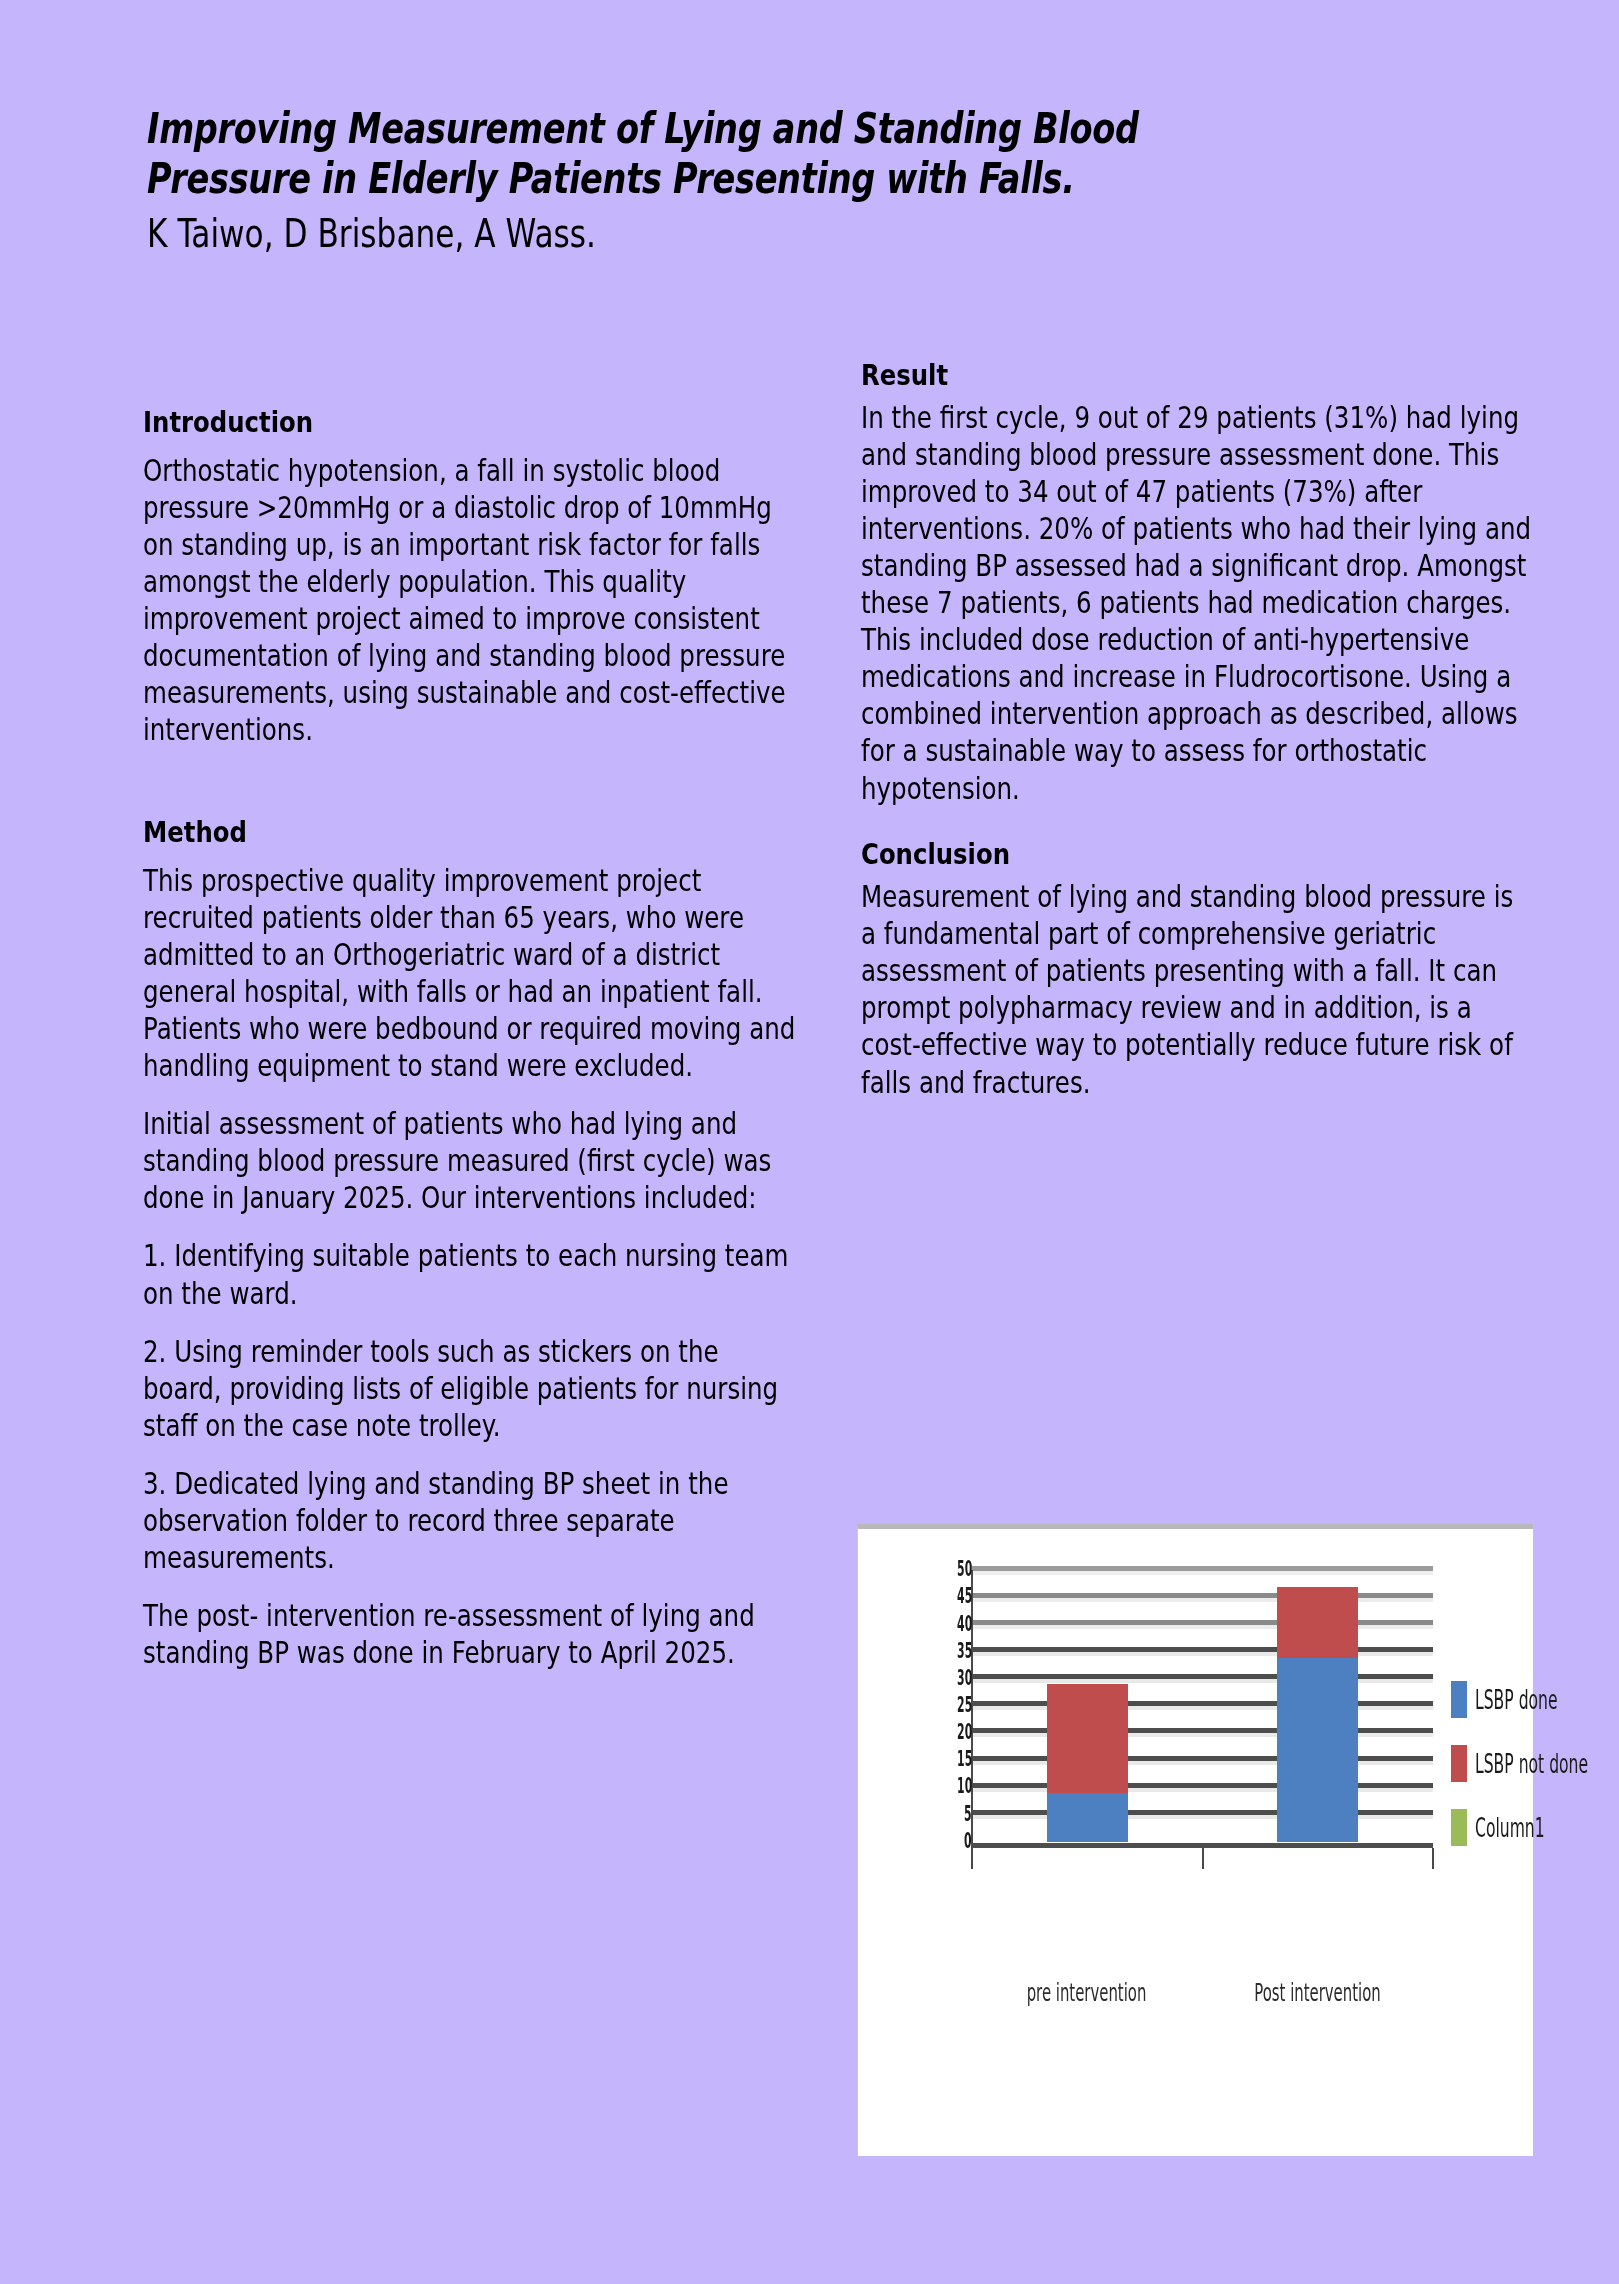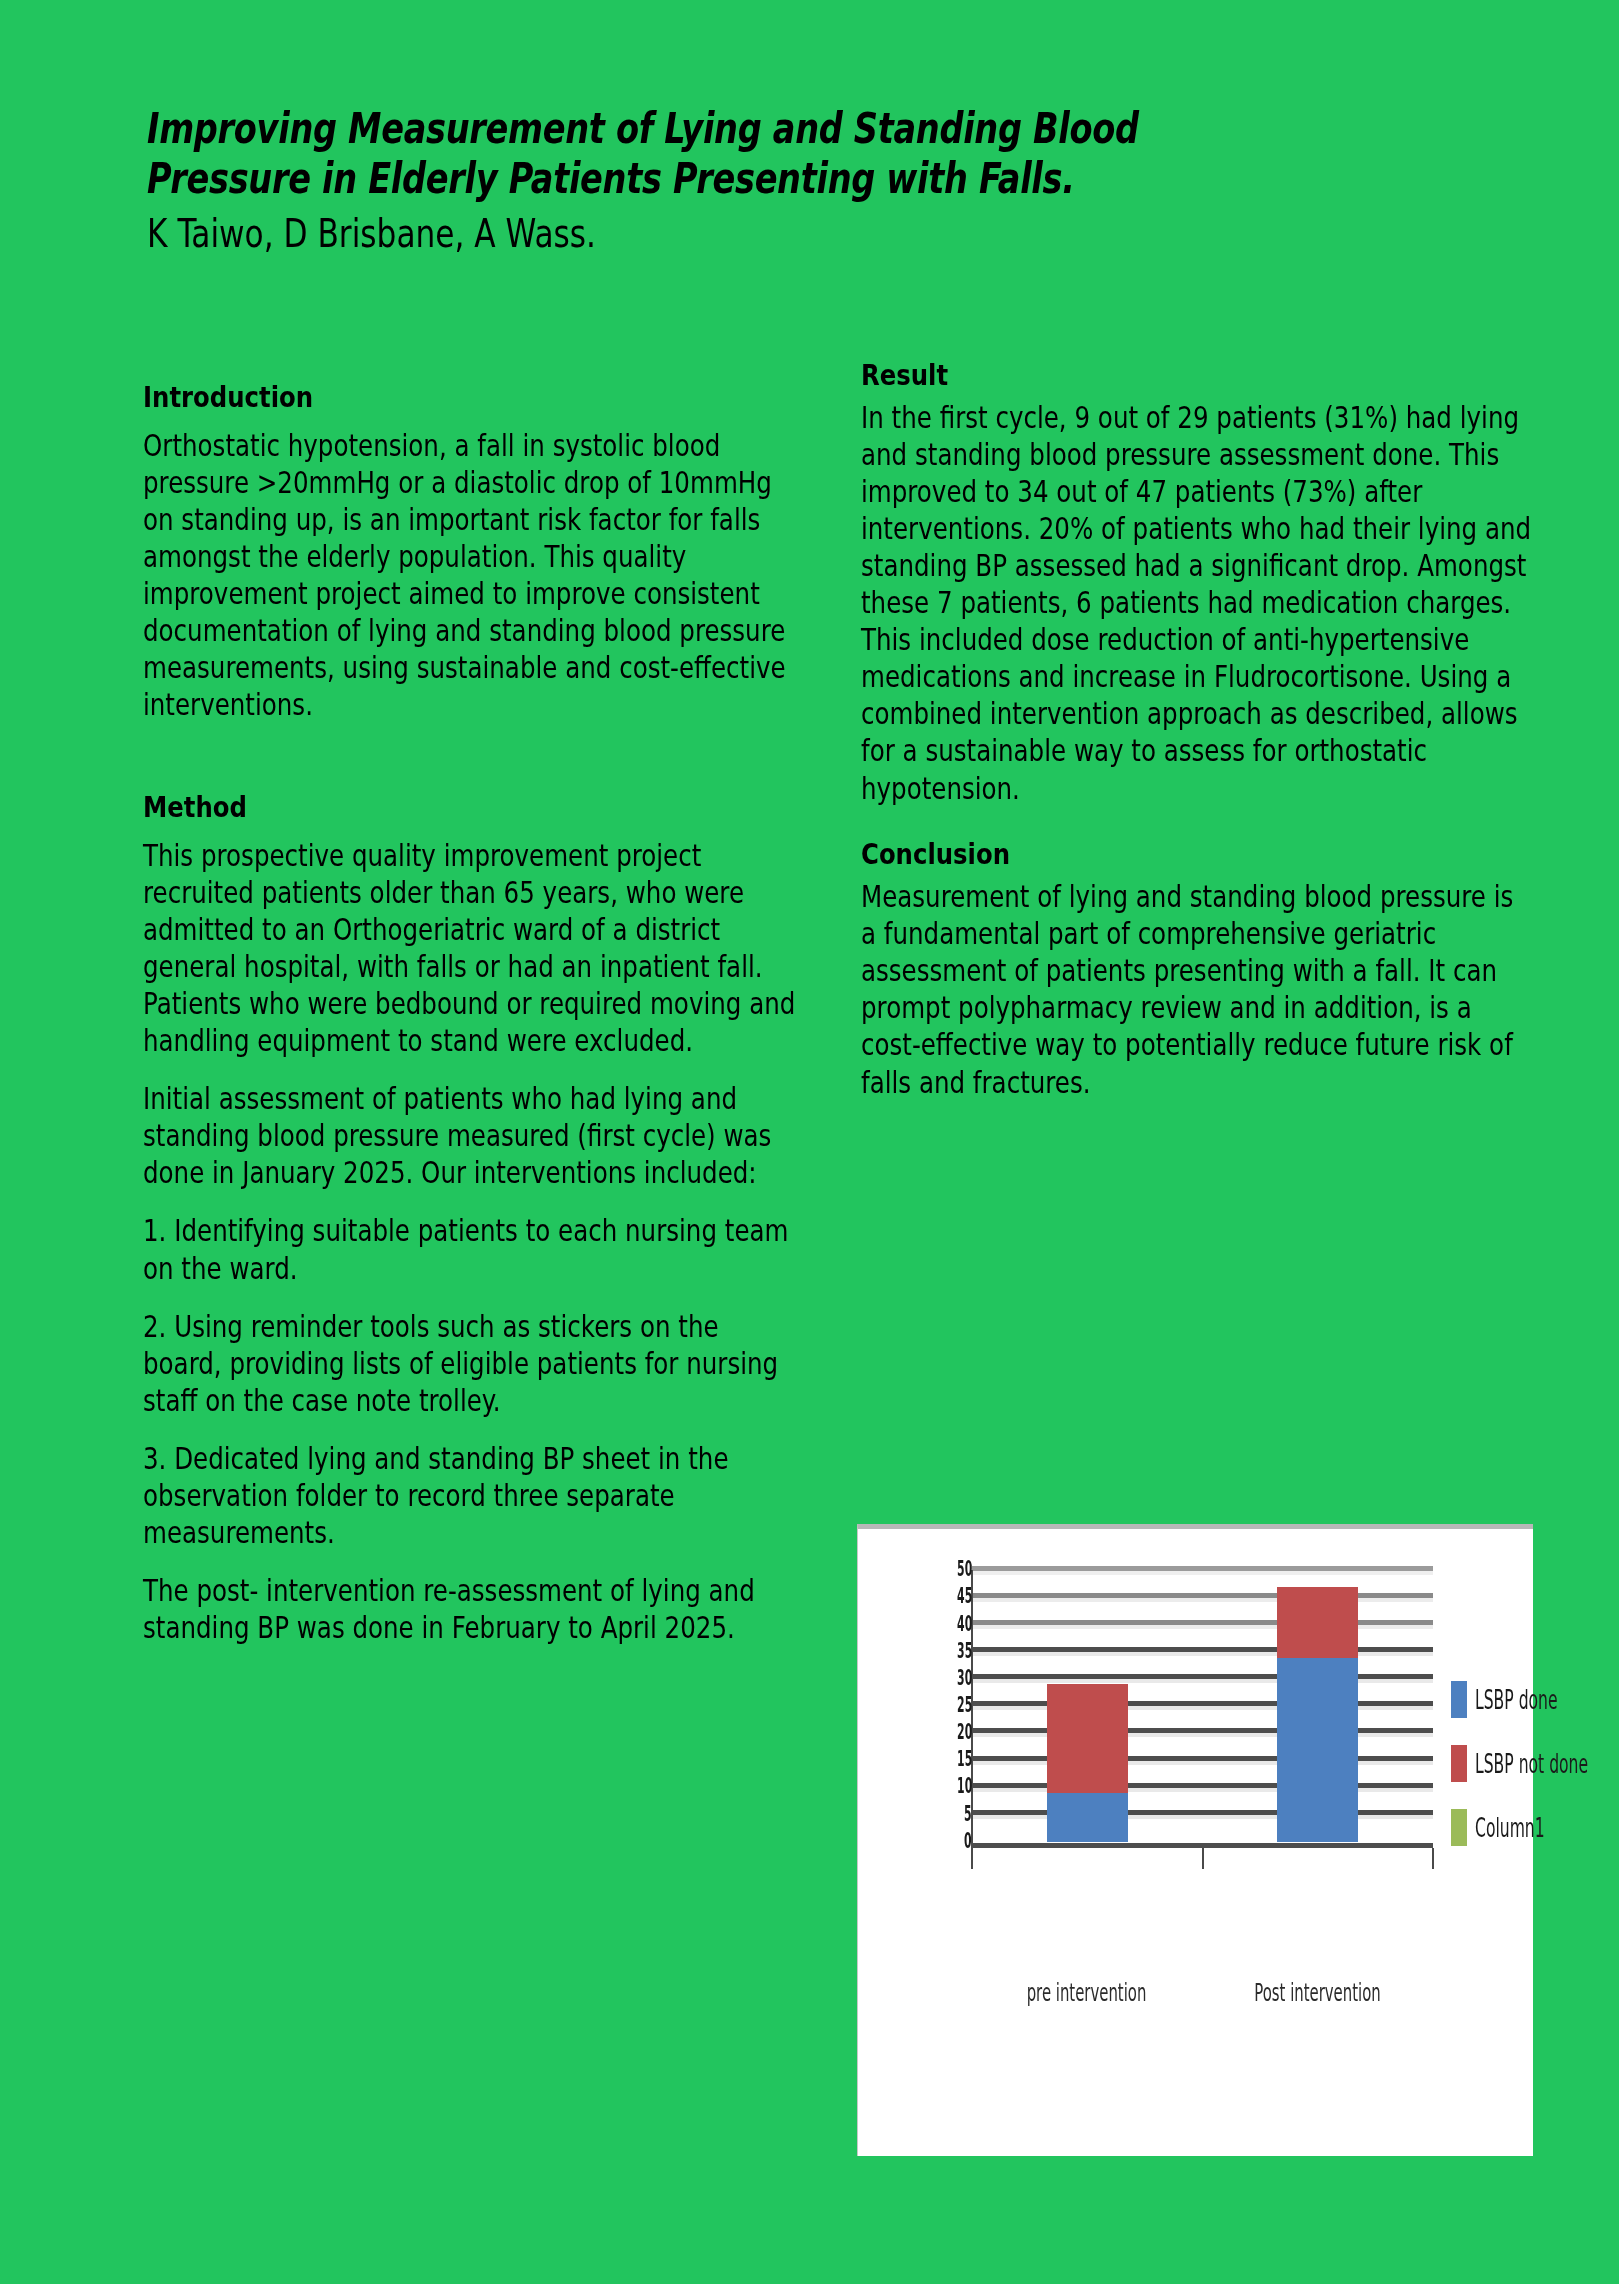--- a/index.html
+++ b/index.html
@@ -15,21 +15,21 @@
     color: #000000;
     overflow: hidden;
   }
 
   
   .poster {
     position: absolute;
     left: 0; top: 0;
     width: 1619px;
     height: 2284px;
-    background: #22c55e;
+    background: #c4b5fd;
   }
 
   
   .title-block {
     position: absolute;
     left: 147px;
     top: 104px;
     width: 1352px;
   }
   .poster-title {
@@ -55,21 +55,21 @@
     width: 1680px;
     margin: 7.7px 0 0 0;
     color: #000;
   }
 
   
   .col {
     position: absolute;
     top: 381px;
   }
-  .col-left  { left: 143px;  width: 657px; }
+  .col-left  { left: 143px;  width: 657px; margin-top: 25px; }
   .col-right { left: 861px;  width: 676px; }
 
   .col-right { top: 359px; }
 
   h2.sec-head {
     font-family: "DejaVu Sans", sans-serif;
     font-weight: bold;
     font-size: 29px;
     line-height: 1.15;
     margin: 0 0 13.5px 0;

